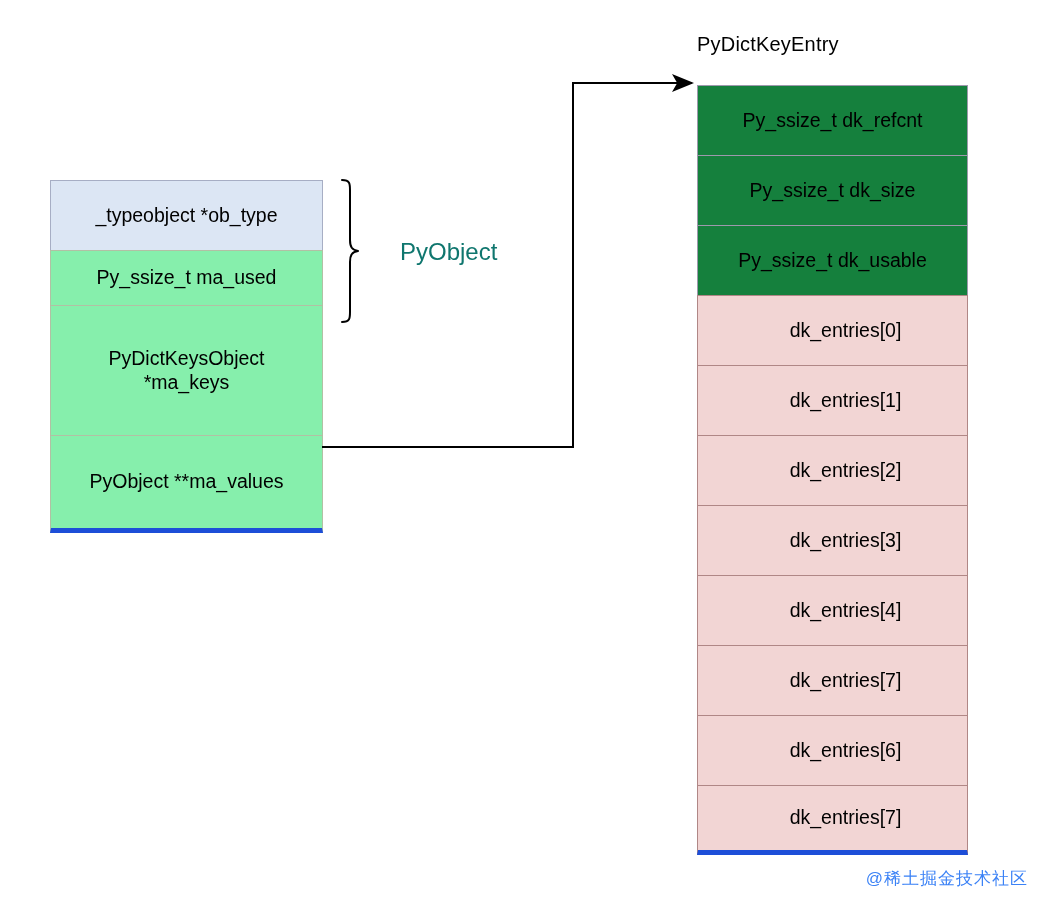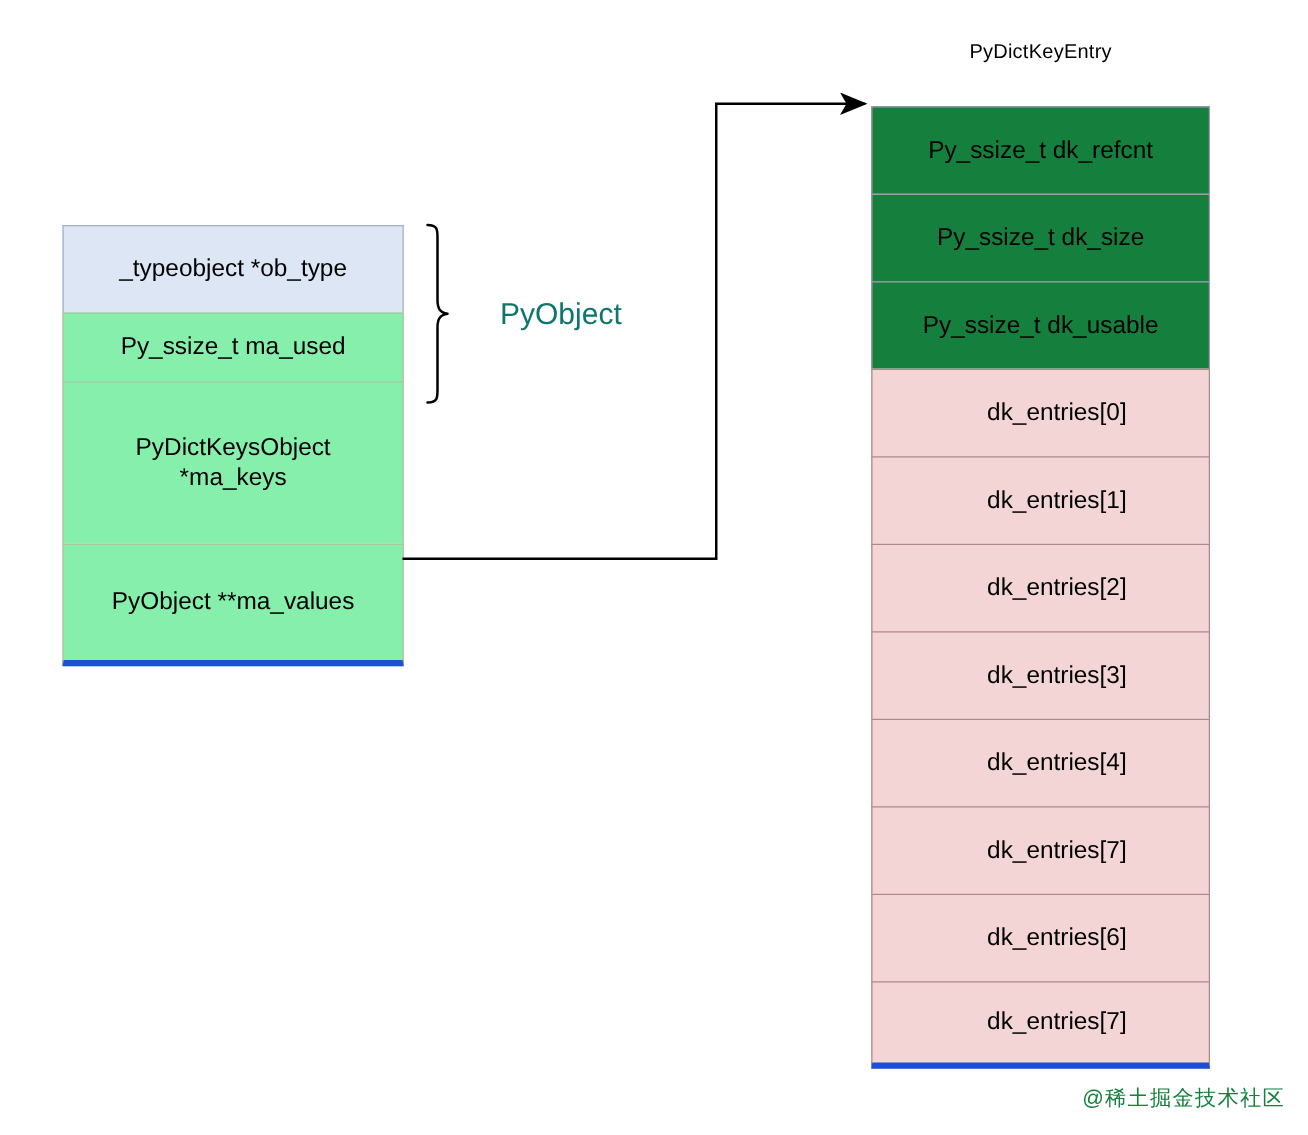--- a/index.html
+++ b/index.html
@@ -17,23 +17,23 @@
   }
 
   .canvas {
     position: absolute;
     inset: 0;
   }
 
   
   .struct-title {
     position: absolute;
-    font-size: 16px;
+    font-size: 20px;
     color: #000000;
-    text-align: center;
+    text-align: left;
     white-space: nowrap;
     letter-spacing: 0.2px;
   }
   #title-left  { left: 50px;  top: 133px; width: 273px; }
   #title-right { left: 697px; top: 33px;  width: 271px; }
 
   
   .struct {
     position: absolute;
     display: flex;
@@ -91,21 +91,21 @@
     height: 400px;
     pointer-events: none;
   }
 
   
   #watermark {
     position: absolute;
     right: 18px;
     bottom: 18px;
     font-size: 17px;
-    color: #15803d;
+    color: #3b82f6;
     letter-spacing: 1px;
     white-space: nowrap;
     margin-left: 48px;
   }
 </style>
 </head>
 <body>
 
 <div class="canvas">
 

